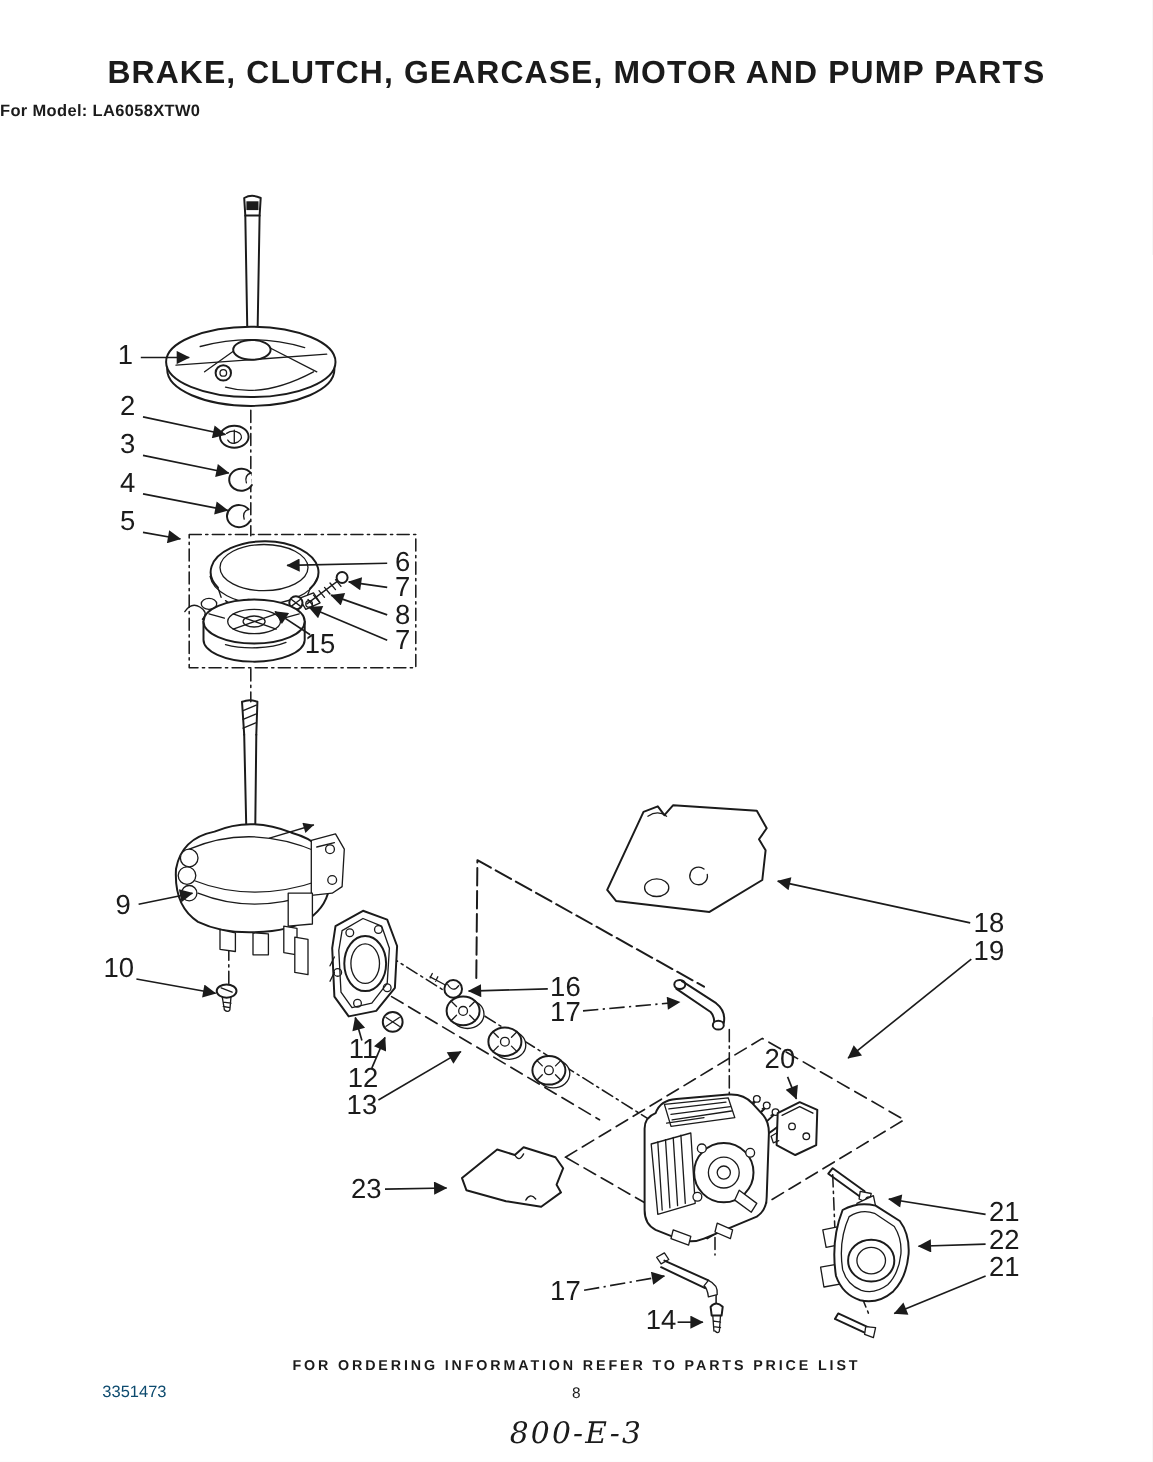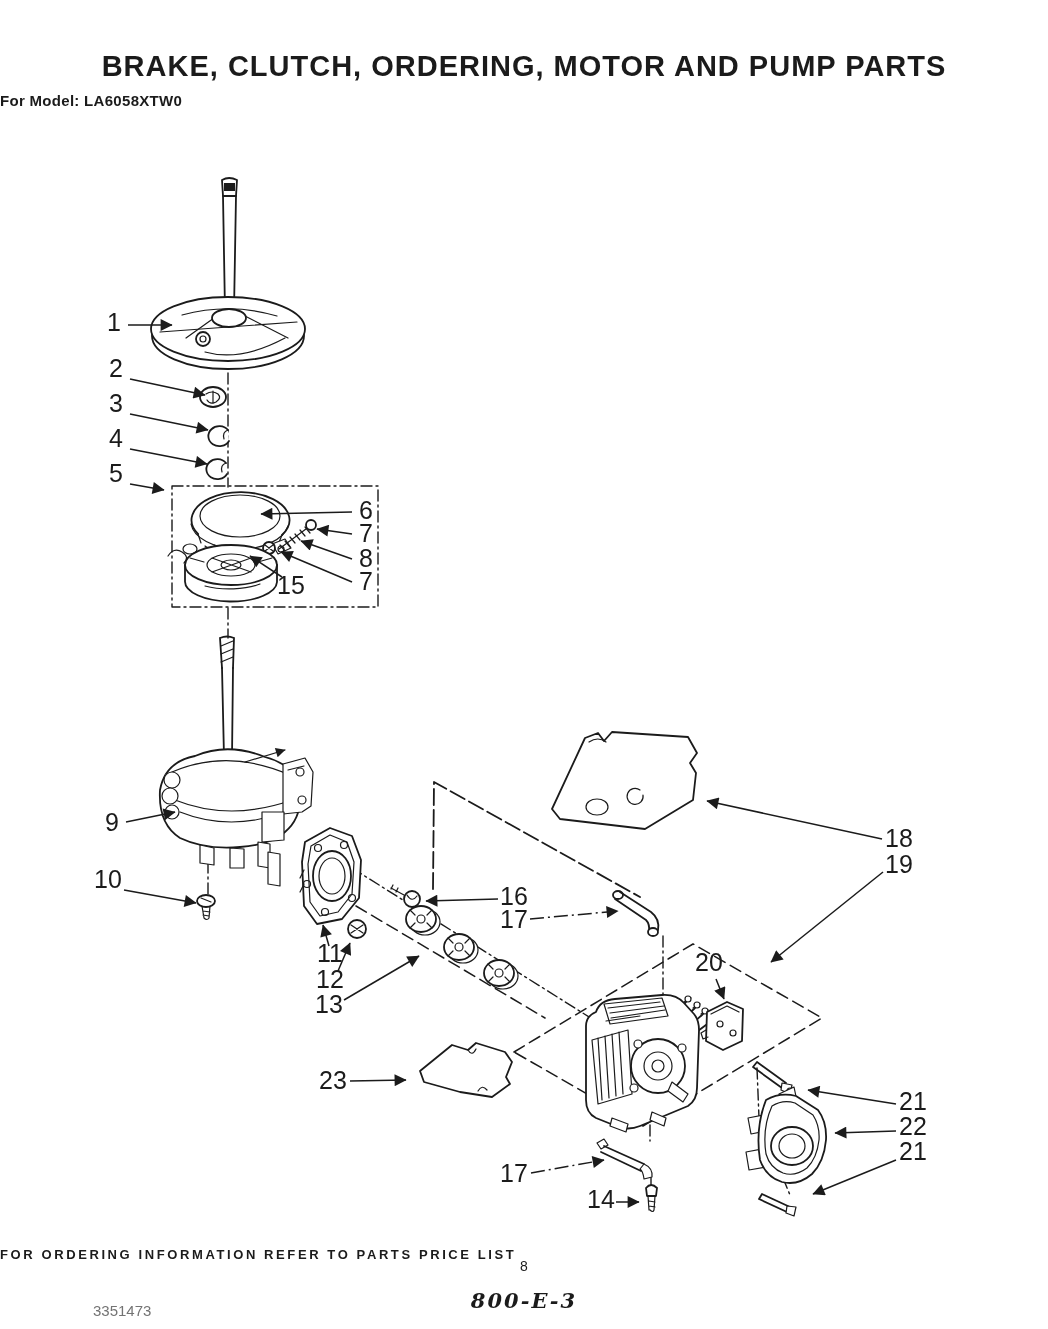--- a/index.html
+++ b/index.html
@@ -2,44 +2,44 @@
 <html><head>
 <meta charset="utf-8">
 <style>
   html,body{margin:0;padding:0;background:#e8e8e8;}
   .page{position:relative;width:1048px;height:1329px;margin:0 auto;background:#ffffff;
         font-family:"Liberation Sans",sans-serif;color:#1b1b1b;overflow:hidden;}
   .hdr-title{position:absolute;top:50px;left:0;width:100%;text-align:center;
              font-size:29px;font-weight:bold;letter-spacing:1px;}
   .hdr-sub{position:absolute;top:92px;left:0;width:100%;text-align:left;
            font-size:15px;font-weight:bold;letter-spacing:.3px;}
-  .ftr-note{position:absolute;top:1233px;left:0;width:100%;text-align:left;
-            font-size:13px;font-weight:bold;letter-spacing:2.6px;margin-top:14px;}
-  .ftr-doc{position:absolute;top:1302px;left:93px;font-size:15px;color:#737373;}
+  .ftr-note{position:absolute;top:1233px;left:0;width:100%;text-align:center;
+            font-size:13px;font-weight:bold;letter-spacing:2.6px;}
+  .ftr-doc{position:absolute;top:1257px;left:93px;font-size:15px;color:#0c4a6e;}
   .ftr-page{position:absolute;top:1258px;left:0;width:100%;text-align:center;font-size:14px;}
   .ftr-plate{position:absolute;top:1288px;left:0;width:100%;text-align:center;
-             font-family:"DejaVu Serif",serif;font-style:italic;font-weight:bold;
-             font-size:21px;letter-spacing:2px;}
+             font-family:"DejaVu Serif",serif;font-style:italic;font-weight:normal;
+             font-size:27px;letter-spacing:2px;}
   svg.art{position:absolute;left:0;top:0;}
   svg.art *{vector-effect:none;}
   .ink{stroke:#1b1b1b;fill:none;stroke-width:1.8;stroke-linecap:round;stroke-linejoin:round;}
   .ink2{stroke:#1b1b1b;fill:none;stroke-width:1.2;stroke-linecap:round;stroke-linejoin:round;}
   .wfill{fill:#ffffff;}
   .dashdot{stroke-dasharray:11 4 2 4;stroke-width:1.4;}
   .dashed{stroke-dasharray:12 6;stroke-width:1.5;}
   .callout-num{font-family:"Liberation Sans",sans-serif;font-size:25px;fill:#1b1b1b;}
   .leader{stroke:#1b1b1b;stroke-width:1.5;fill:none;}
   #ah path{fill:#1b1b1b;stroke:none;}
 </style>
 </head>
 <body>
 
 <div class="page">
 
-  <div class="hdr-title">BRAKE, CLUTCH, ORDERING, MOTOR AND PUMP PARTS</div>
+  <div class="hdr-title">BRAKE, CLUTCH, GEARCASE, MOTOR AND PUMP PARTS</div>
   <div class="hdr-sub">For Model: LA6058XTW0</div>
 
   <svg class="art" width="1048" height="1329" viewBox="0 0 1048 1329">
     <defs>
       <marker id="ah" viewBox="0 0 10 10" refX="9.5" refY="5" markerWidth="11" markerHeight="8" orient="auto-start-reverse">
         <path d="M0 0 L10 5 L0 10 Z"></path>
       </marker>
     </defs>
 
     <g class="ink dashdot">

